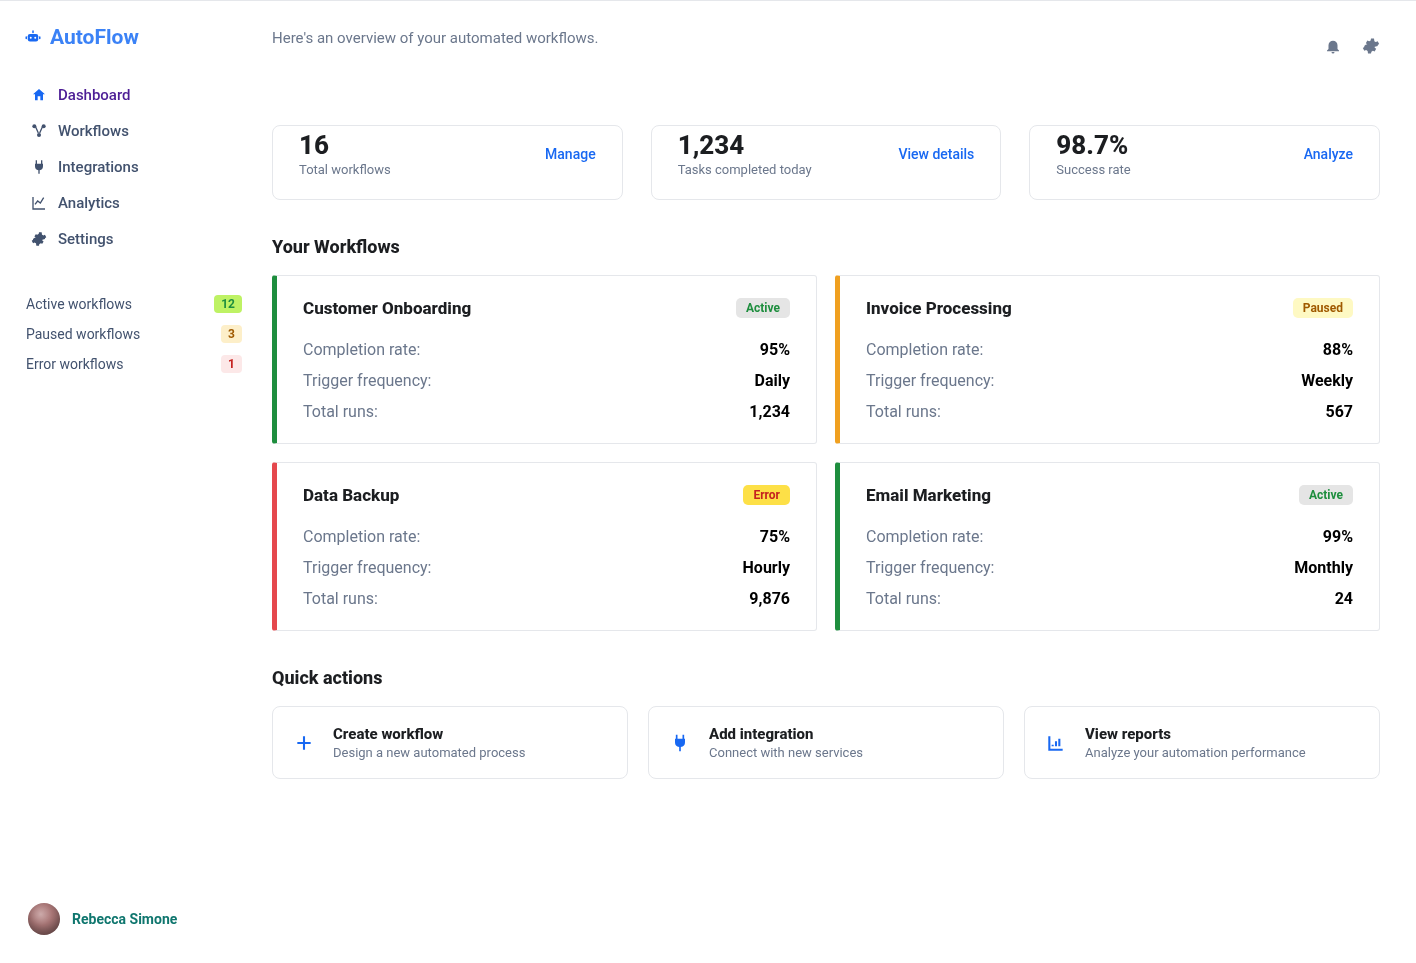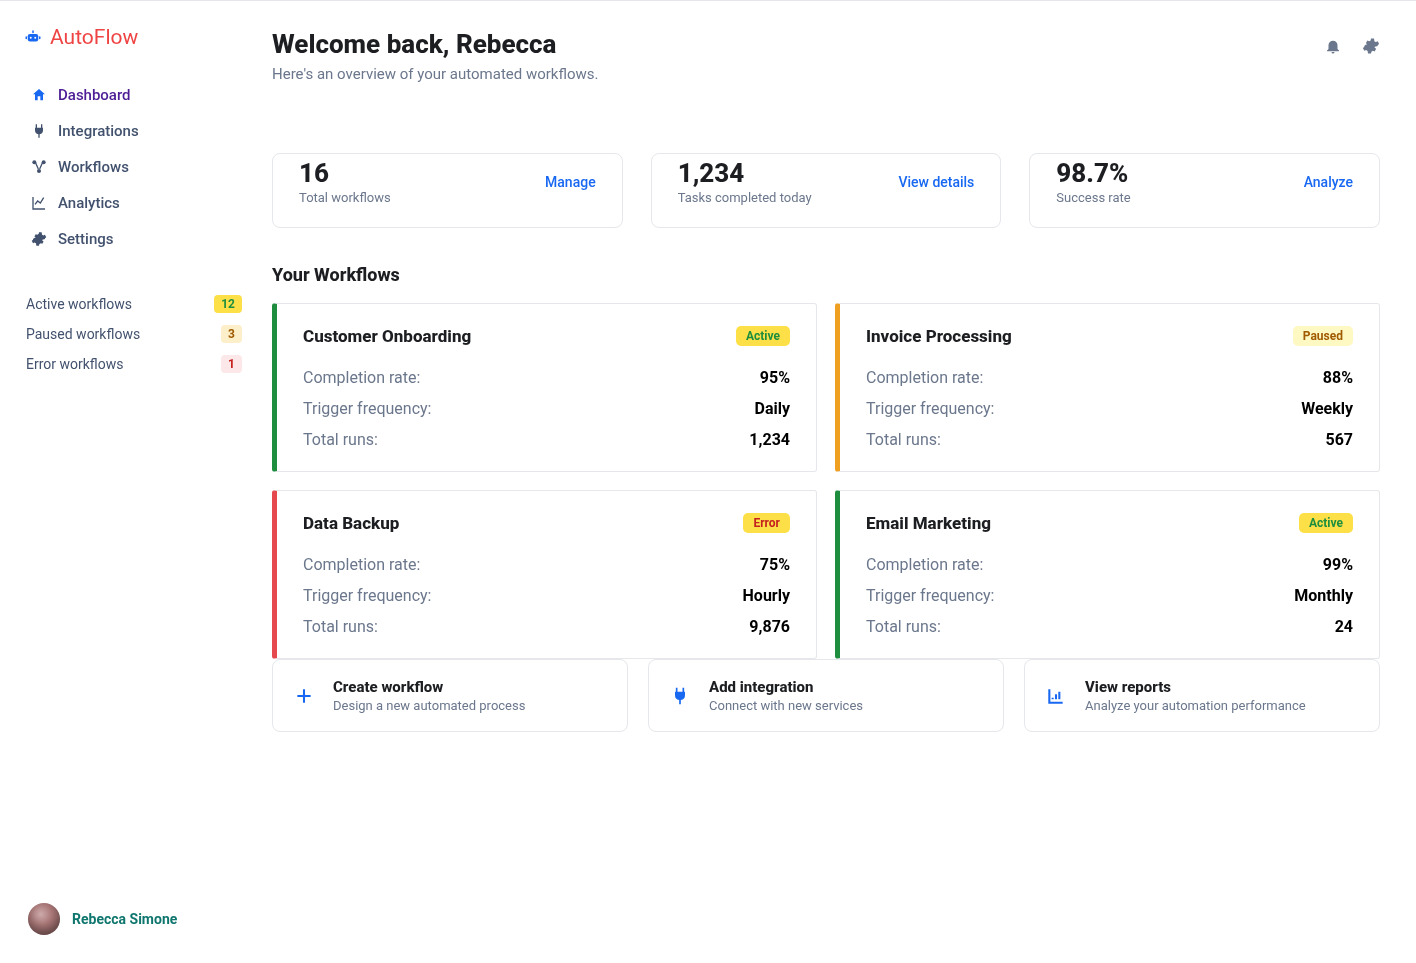--- a/index.html
+++ b/index.html
@@ -25,22 +25,22 @@
   }
   .brand {
     display: flex;
     align-items: center;
     gap: 8px;
     margin-bottom: 28px;
     cursor: pointer;
   }
   .brand-name {
     font-size: 21px;
-    font-weight: 400;
-    color: #ef4444;
+    font-weight: 700;
+    color: #3b82f6;
   }
   .nav {
     list-style: none;
     margin-bottom: 32px;
   }
   .nav li {
     display: flex;
     align-items: center;
     gap: 10px;
     padding: 9px 6px;
@@ -65,21 +65,21 @@
     cursor: pointer;
   }
   .badge {
     font-size: 12px;
     font-weight: 700;
     padding: 2px 7px;
     border-radius: 4px;
     min-width: 20px;
     text-align: center;
   }
-  .badge.green  { background:#fde047; color:#1e8e3e; }
+  .badge.green  { background:#bef264; color:#1e8e3e; }
   .badge.yellow { background:#fdefc9; color:#a05a00; }
   .badge.red    { background:#fce8e8; color:#c5221f; }
 
   .spacer { flex: 1; }
 
   .user-chip {
     display: flex;
     align-items: center;
     gap: 12px;
     padding: 8px 4px 12px;
@@ -172,21 +172,21 @@
     align-items: center;
     margin-bottom: 16px;
   }
   .wf-name { font-size: 17px; font-weight: 800; }
   .pill {
     font-size: 12px;
     font-weight: 700;
     padding: 3px 10px;
     border-radius: 5px;
   }
-  .pill.active { background:#fde047; color:#1e8e3e; }
+  .pill.active { background:#e5e5e5; color:#1e8e3e; }
   .pill.paused { background:#fef9c3; color:#a05a00; }
   .pill.error  { background:#fde047; color:#c5221f; }
   .wf-row {
     display: flex;
     justify-content: space-between;
     font-size: 16px;
     padding: 6px 0;
   }
   .wf-row .k { color:#6b778c; }
   .wf-row .v { font-weight: 700; color:#000000; }
@@ -237,38 +237,38 @@
         <span class="nav-icon">
           <svg width="16" height="16" viewBox="0 0 24 24" fill="currentColor">
               <path d="M12 3l9 8h-3v9h-4v-6H10v6H6v-9H3l9-8z"></path>
             </svg>
         </span>
         <span>Dashboard</span>
       </li>
       <li>
         <span class="nav-icon">
           <svg width="16" height="16" viewBox="0 0 24 24" fill="currentColor">
-              <path d="M9 2v5h6V2h2v5h1v4a6 6 0 01-5 5.9V22h-2v-5.1A6 6 0 016 11V7h1V2h2z"></path>
-            </svg>
-        </span>
-        <span>Integrations</span>
-      </li>
-      <li>
-        <span class="nav-icon">
-          <svg width="16" height="16" viewBox="0 0 24 24" fill="currentColor">
               <circle cx="5" cy="5" r="3"></circle>
               <circle cx="19" cy="5" r="3"></circle>
               <circle cx="12" cy="18" r="3"></circle>
               <path d="M7 6l4 9M17 6l-4 9" stroke="currentColor" stroke-width="2" fill="none"></path>
             </svg>
         </span>
         <span>Workflows</span>
       </li>
       <li>
         <span class="nav-icon">
+          <svg width="16" height="16" viewBox="0 0 24 24" fill="currentColor">
+              <path d="M9 2v5h6V2h2v5h1v4a6 6 0 01-5 5.9V22h-2v-5.1A6 6 0 016 11V7h1V2h2z"></path>
+            </svg>
+        </span>
+        <span>Integrations</span>
+      </li>
+      <li>
+        <span class="nav-icon">
           <svg width="16" height="16" viewBox="0 0 24 24" fill="none" stroke="currentColor" stroke-width="2">
               <path d="M3 3v18h18"></path>
               <path d="M6 14l4-5 4 3 5-8"></path>
             </svg>
         </span>
         <span>Analytics</span>
       </li>
       <li>
         <span class="nav-icon">
           <svg width="16" height="16" viewBox="0 0 24 24" fill="currentColor">
@@ -298,21 +298,20 @@
 
     <div class="user-chip">
       <div class="avatar"></div>
       <span class="user-name">Rebecca Simone</span>
     </div>
   </aside>
 
   <main class="main">
     <div class="header-row">
       <div class="welcome">
-        <h1 class="page-title">Welcome back, Rebecca</h1>
         <p class="page-subtitle">Here's an overview of your automated workflows.</p>
       </div>
       <div class="header-icons">
         <span>
           <span>
             <svg width="18" height="18" viewBox="0 0 24 24" fill="currentColor">
                 <path d="M12 22a2 2 0 002-2h-4a2 2 0 002 2zm6-6V11a6 6 0 10-12 0v5l-2 2v1h16v-1l-2-2z"></path>
               </svg>
           </span>
         </span>
@@ -424,20 +423,21 @@
             <span class="v">Monthly</span>
           </div>
         <div class="wf-row">
             <span class="k">Total runs:</span>
             <span class="v">24</span>
           </div>
       </div>
 
     </div>
 
+    <h2 class="section-title">Quick actions</h2>
     <div class="qa-grid">
       <div class="qa-card">
         <span class="qa-icon">
           <svg width="20" height="20" viewBox="0 0 24 24" fill="none" stroke="currentColor" stroke-width="2.5">
               <path d="M12 4v16M4 12h16"></path>
             </svg>
         </span>
         <div>
           <div class="qa-title">Create workflow</div>
           <div class="qa-sub">Design a new automated process</div>

